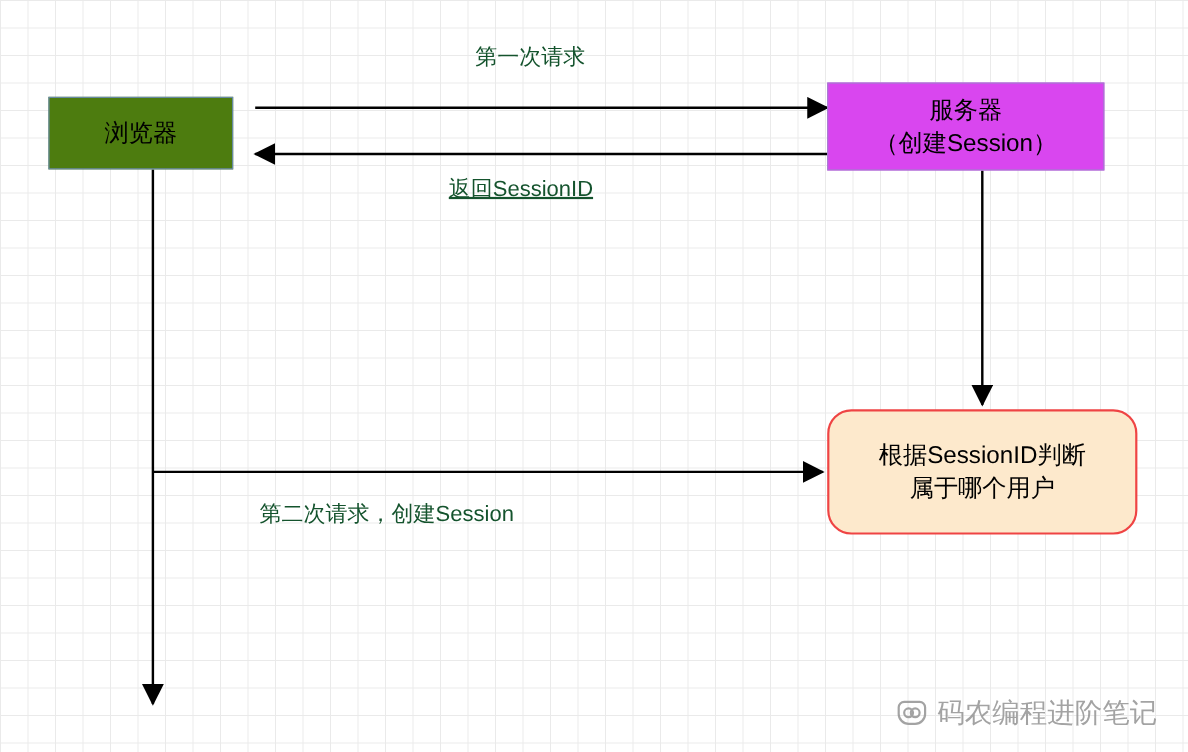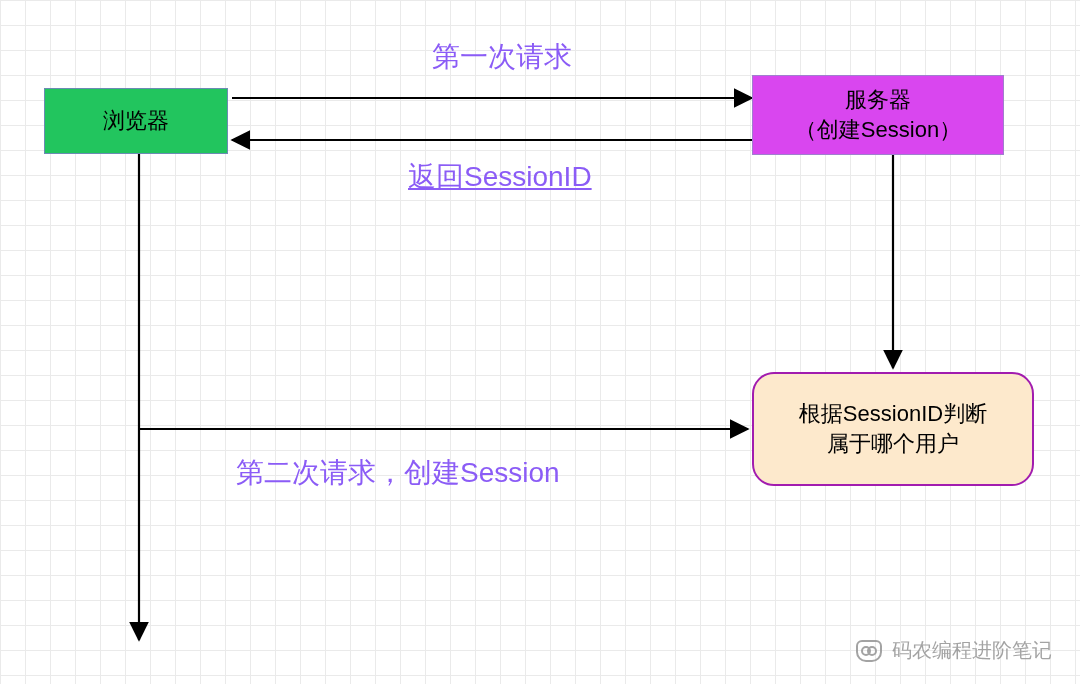--- a/index.html
+++ b/index.html
@@ -29,49 +29,49 @@
     display: flex;
     align-items: center;
     justify-content: center;
     text-align: center;
     font-size: 22px;
     line-height: 1.35;
     white-space: pre-line;
     z-index: 2;
   }
   .node.browser {
-    left: 44px; top: 88px; width: 184px; height: 66px;
-    background: #22c55e;
+    left: 44px; top: 88px; width: 168px; height: 66px;
+    background: #4d7c0f;
     border: 1.5px solid #6b8bb3;
   }
   .node.server {
     left: 752px; top: 75px; width: 252px; height: 80px;
     background: #d946ef;
     border: 1.5px solid #a07fce;
     justify-content: center;
   }
   .node.judge {
     left: 752px; top: 372px; width: 282px; height: 114px;
     background: #fde9cc;
-    border: 2px solid #a21caf;
+    border: 2px solid #ef4444;
     border-radius: 22px;
   }
   .edge-label {
     position: absolute;
-    font-size: 28px;
-    color: #8b5cf6;
+    font-size: 20px;
+    color: #14532d;
     z-index: 2;
     white-space: nowrap;
   }
   .watermark {
     position: absolute;
     bottom: 20px; right: 28px;
     display: flex; align-items: center;
     color: #9a9a9a;
-    font-size: 20px;
+    font-size: 25px;
     z-index: 3;
     opacity: .9;
   }
   .wm-icon {
     width: 26px; height: 22px;
     border: 2px solid #9a9a9a;
     border-radius: 6px 6px 10px 10px;
     margin-right: 10px;
     position: relative;
   }

